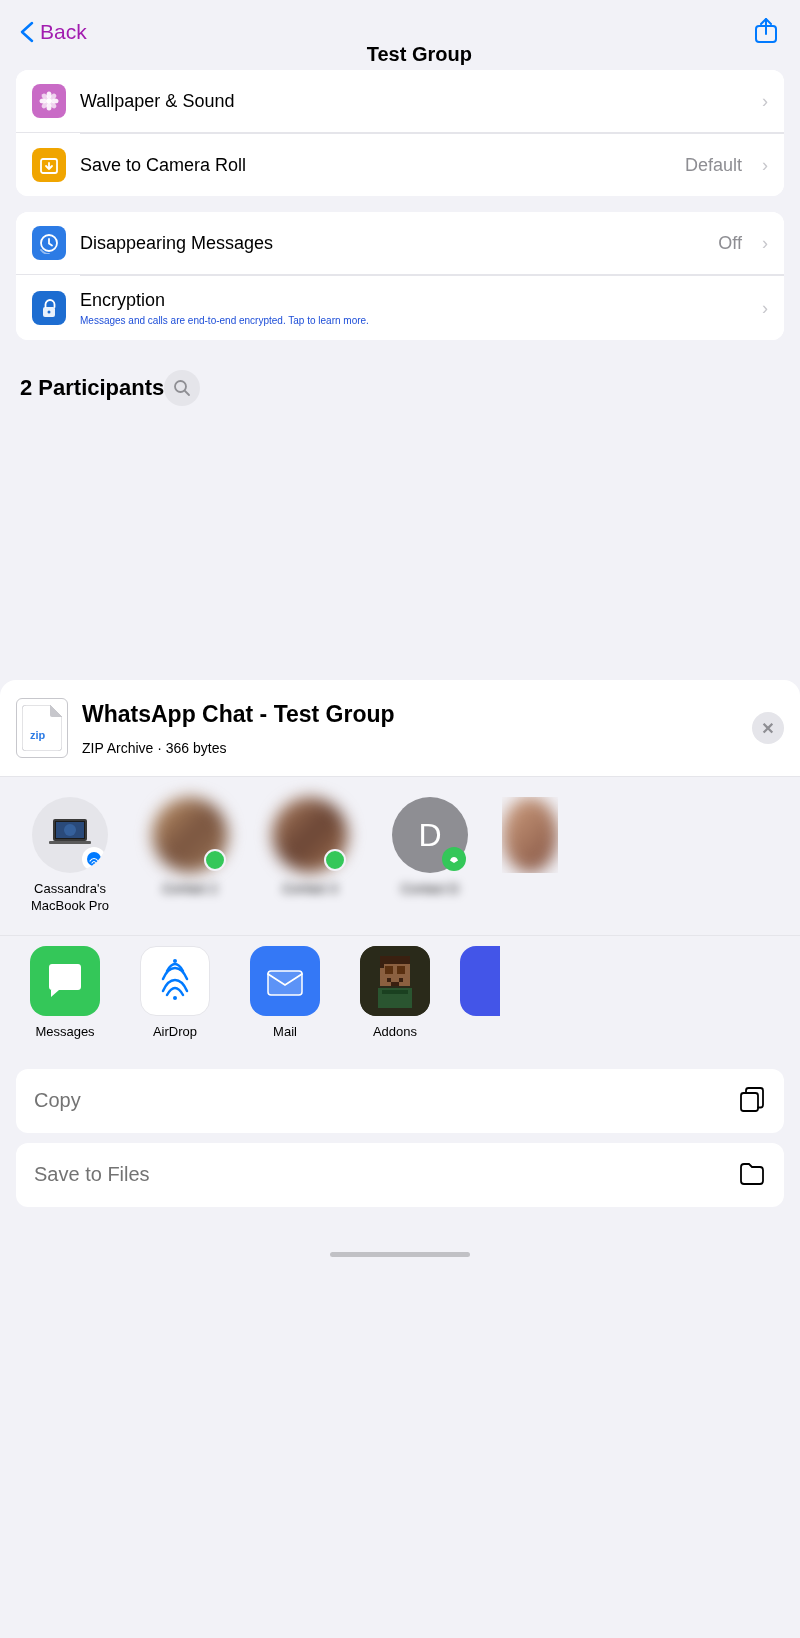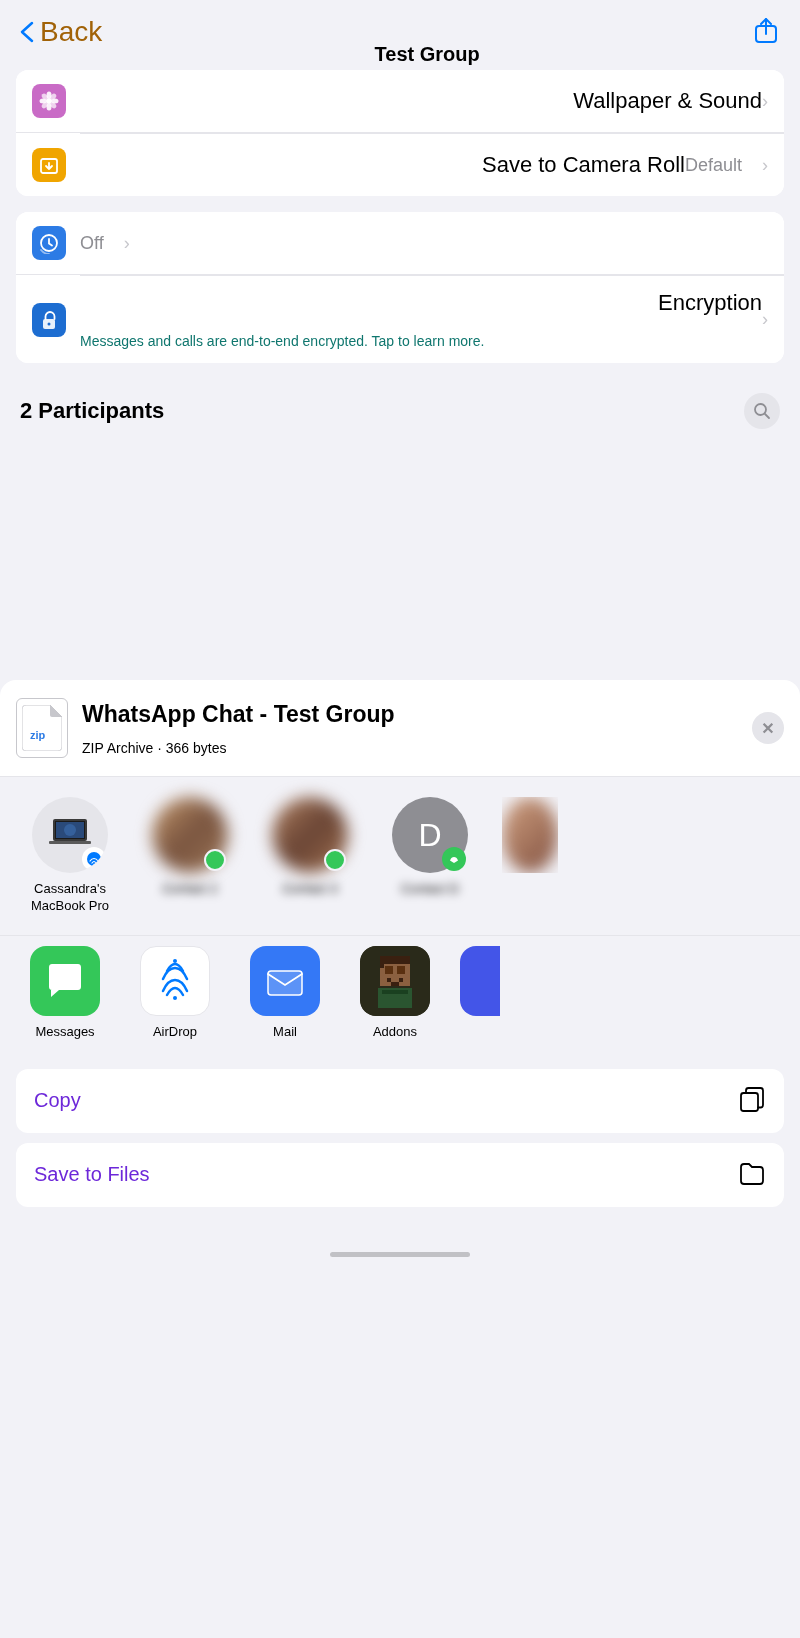--- a/index.html
+++ b/index.html
@@ -68,28 +68,27 @@
       justify-content: center;
       margin-right: 14px;
       flex-shrink: 0;
     }
     .icon-pink { background: #c96bc6; }
     .icon-yellow { background: #f0a500; }
     .icon-blue { background: #2c7be5; }
     .icon-blue2 { background: #1d6dd1; }
     .settings-label {
       flex: 1;
-      font-size: 22px;
+      font-size: 18px;
       color: #000;
-      text-align: right;
     }
     .settings-sublabel {
-      font-size: 14px;
-      color: #0f766e;
-      margin-top: 17px;
+      font-size: 10px;
+      color: #1d4ed8;
+      margin-top: 4px;
     }
     .settings-value {
       font-size: 18px;
       color: #8e8e93;
       margin-right: 20px;
     }
     .chevron {
       color: #c7c7cc;
       font-size: 18px;
     }
@@ -99,21 +98,21 @@
       margin: 0 16px 16px 16px;
       background: #fff;
       border-radius: 12px;
       overflow: hidden;
     }
 
     
     .participants-header {
       display: flex;
       align-items: center;
-      justify-content: space-between;
+      justify-content: flex-start;
       padding: 14px 20px;
     }
     .participants-title {
       font-size: 22px;
       font-weight: 700;
       color: #000;
     }
     .search-circle {
       width: 36px;
       height: 36px;
@@ -312,32 +311,32 @@
       border-radius: 12px;
       margin-bottom: 10px;
       display: flex;
       align-items: center;
       justify-content: space-between;
       padding: 16px 18px;
       cursor: pointer;
     }
     .action-label {
       font-size: 20px;
-      color: #6d28d9;
+      color: #737373;
     }
   </style>
 </head>
 <body>
 
 <div class="nav-header">
   <div class="nav-back">
     <svg viewBox="0 0 14 22" fill="none" xmlns="http://www.w3.org/2000/svg">
       <path d="M12 2L2 11L12 20" stroke="#007AFF" stroke-width="2.5" stroke-linecap="round" stroke-linejoin="round"></path>
     </svg>
-    <span style="font-size:28px;color:#a16207;margin-left:2px;">Back</span>
+    <span style="font-size:21px;color:#a21caf;margin-left:2px;">Back</span>
   </div>
   <span class="nav-title">Test Group</span>
   <div class="nav-share">
     <svg viewBox="0 0 28 28" fill="none" xmlns="http://www.w3.org/2000/svg">
       <rect x="4" y="10" width="20" height="16" rx="3" stroke="#007AFF" stroke-width="2"></rect>
       <path d="M14 3L14 18" stroke="#007AFF" stroke-width="2" stroke-linecap="round"></path>
       <path d="M9 8L14 3L19 8" stroke="#007AFF" stroke-width="2" stroke-linecap="round" stroke-linejoin="round"></path>
     </svg>
   </div>
 </div>
@@ -381,20 +380,21 @@
 <div class="settings-section2">
 
   <div class="settings-row">
     <div class="settings-icon icon-blue">
       <svg width="22" height="22" viewBox="0 0 22 22" fill="none" xmlns="http://www.w3.org/2000/svg">
         <circle cx="11" cy="11" r="8" stroke="white" stroke-width="1.8"></circle>
         <path d="M11 7V11.5L14 13.5" stroke="white" stroke-width="1.8" stroke-linecap="round"></path>
         <path d="M3 18C5 20.5 8 22 11 22" stroke="white" stroke-width="1.8" stroke-linecap="round" opacity="0.5"></path>
       </svg>
     </div>
+    <span class="settings-label">Disappearing Messages</span>
     <span class="settings-value">Off</span>
     <span class="chevron">›</span>
   </div>
   <div style="height:1px;background:#e5e5ea;margin-left:64px;"></div>
 
   <div class="settings-row">
     <div class="settings-icon icon-blue2">
       <svg width="22" height="22" viewBox="0 0 22 22" fill="none" xmlns="http://www.w3.org/2000/svg">
         <rect x="5" y="10" width="12" height="10" rx="2" fill="white" opacity="0.9"></rect>
         <path d="M7.5 10V7.5C7.5 5.015 9.515 3 12 3C14.485 3 16.5 5.015 16.5 7.5V10" stroke="white" stroke-width="1.8" stroke-linecap="round" fill="none"></path>

